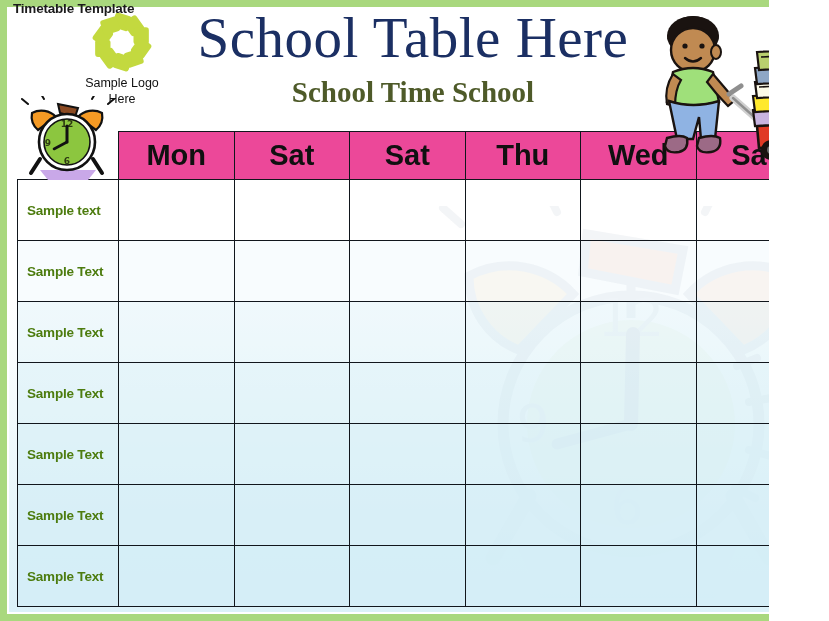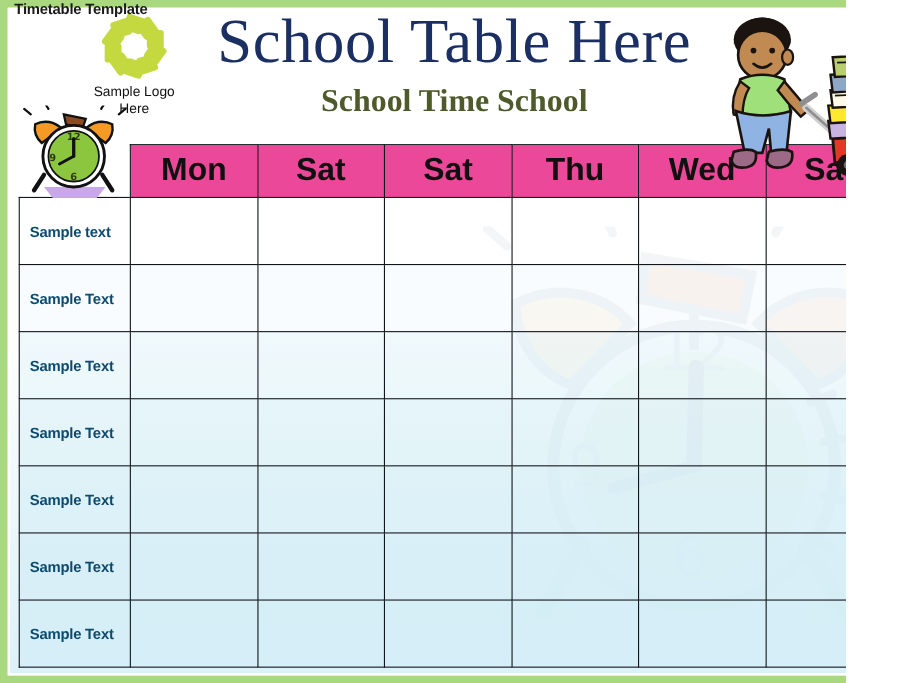--- a/index.html
+++ b/index.html
@@ -158,21 +158,21 @@
     color: #101010;
     text-align: center;
     vertical-align: middle;
     letter-spacing: 0px;
   }
   table#timetable td.rowlabel {
     height: 60px;
     font-family: "Liberation Sans", sans-serif;
     font-size: 13.5px;
     font-weight: bold;
-    color: #0c4a6e;
+    color: #4d7c0f;
     text-align: left;
     vertical-align: middle;
     padding-left: 9px;
     letter-spacing: -0.2px;
   }
   table#timetable td.slot { height: 60px; }
 
   
   tr[data-row="0"] td { background-color: rgba(212,238,246,0.00); }
   tr[data-row="1"] td { background-color: rgba(212,238,246,0.16); }

